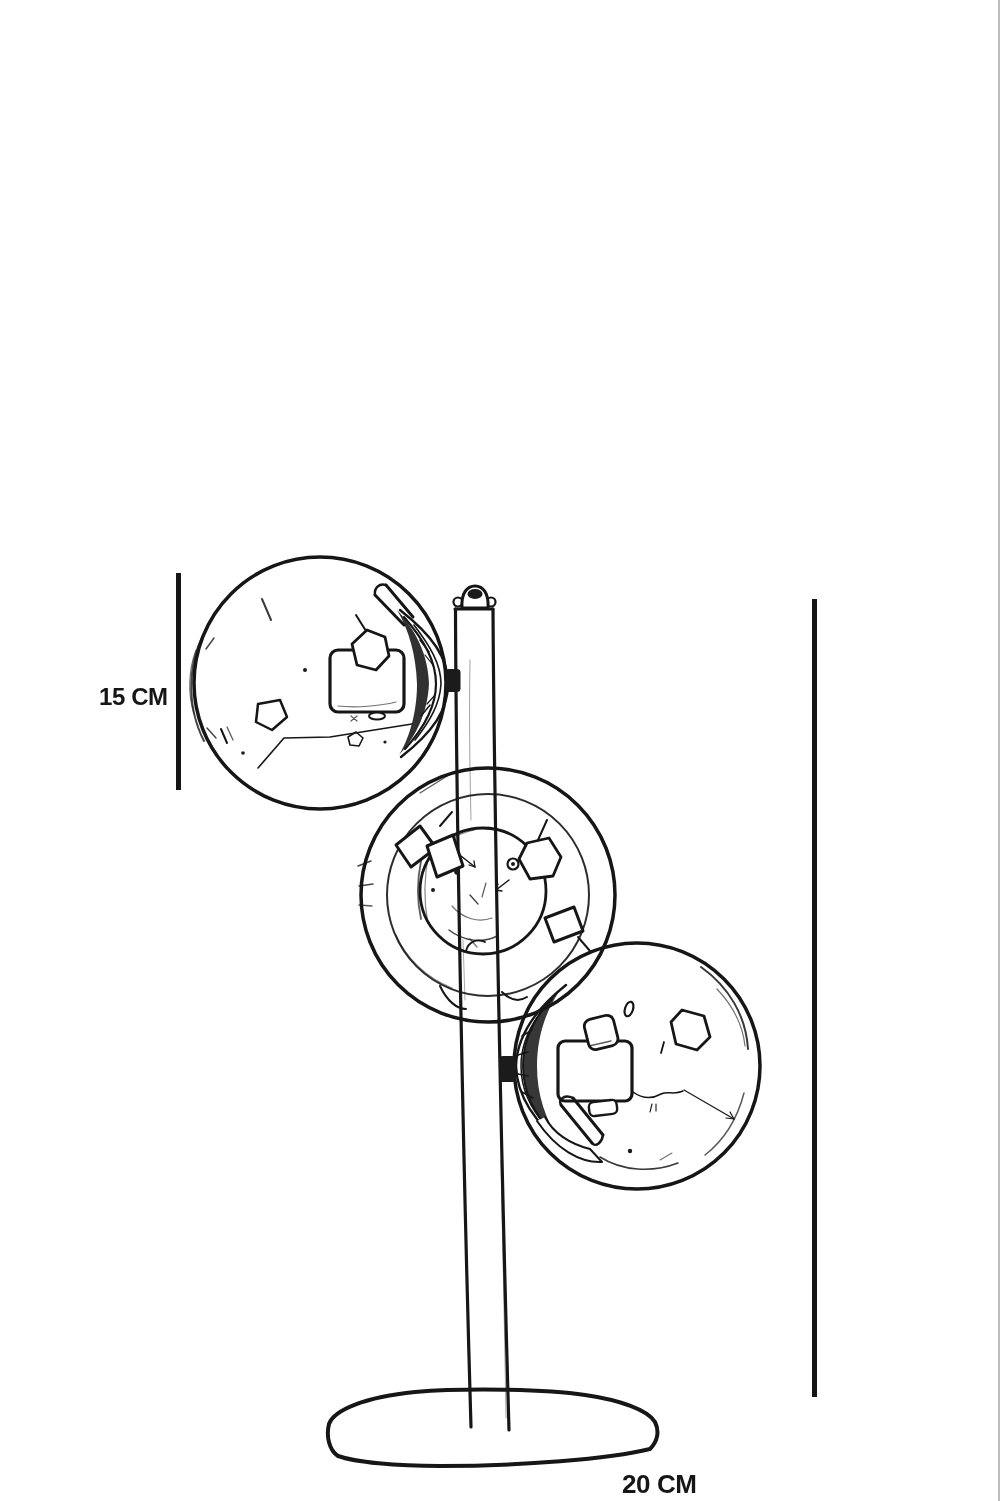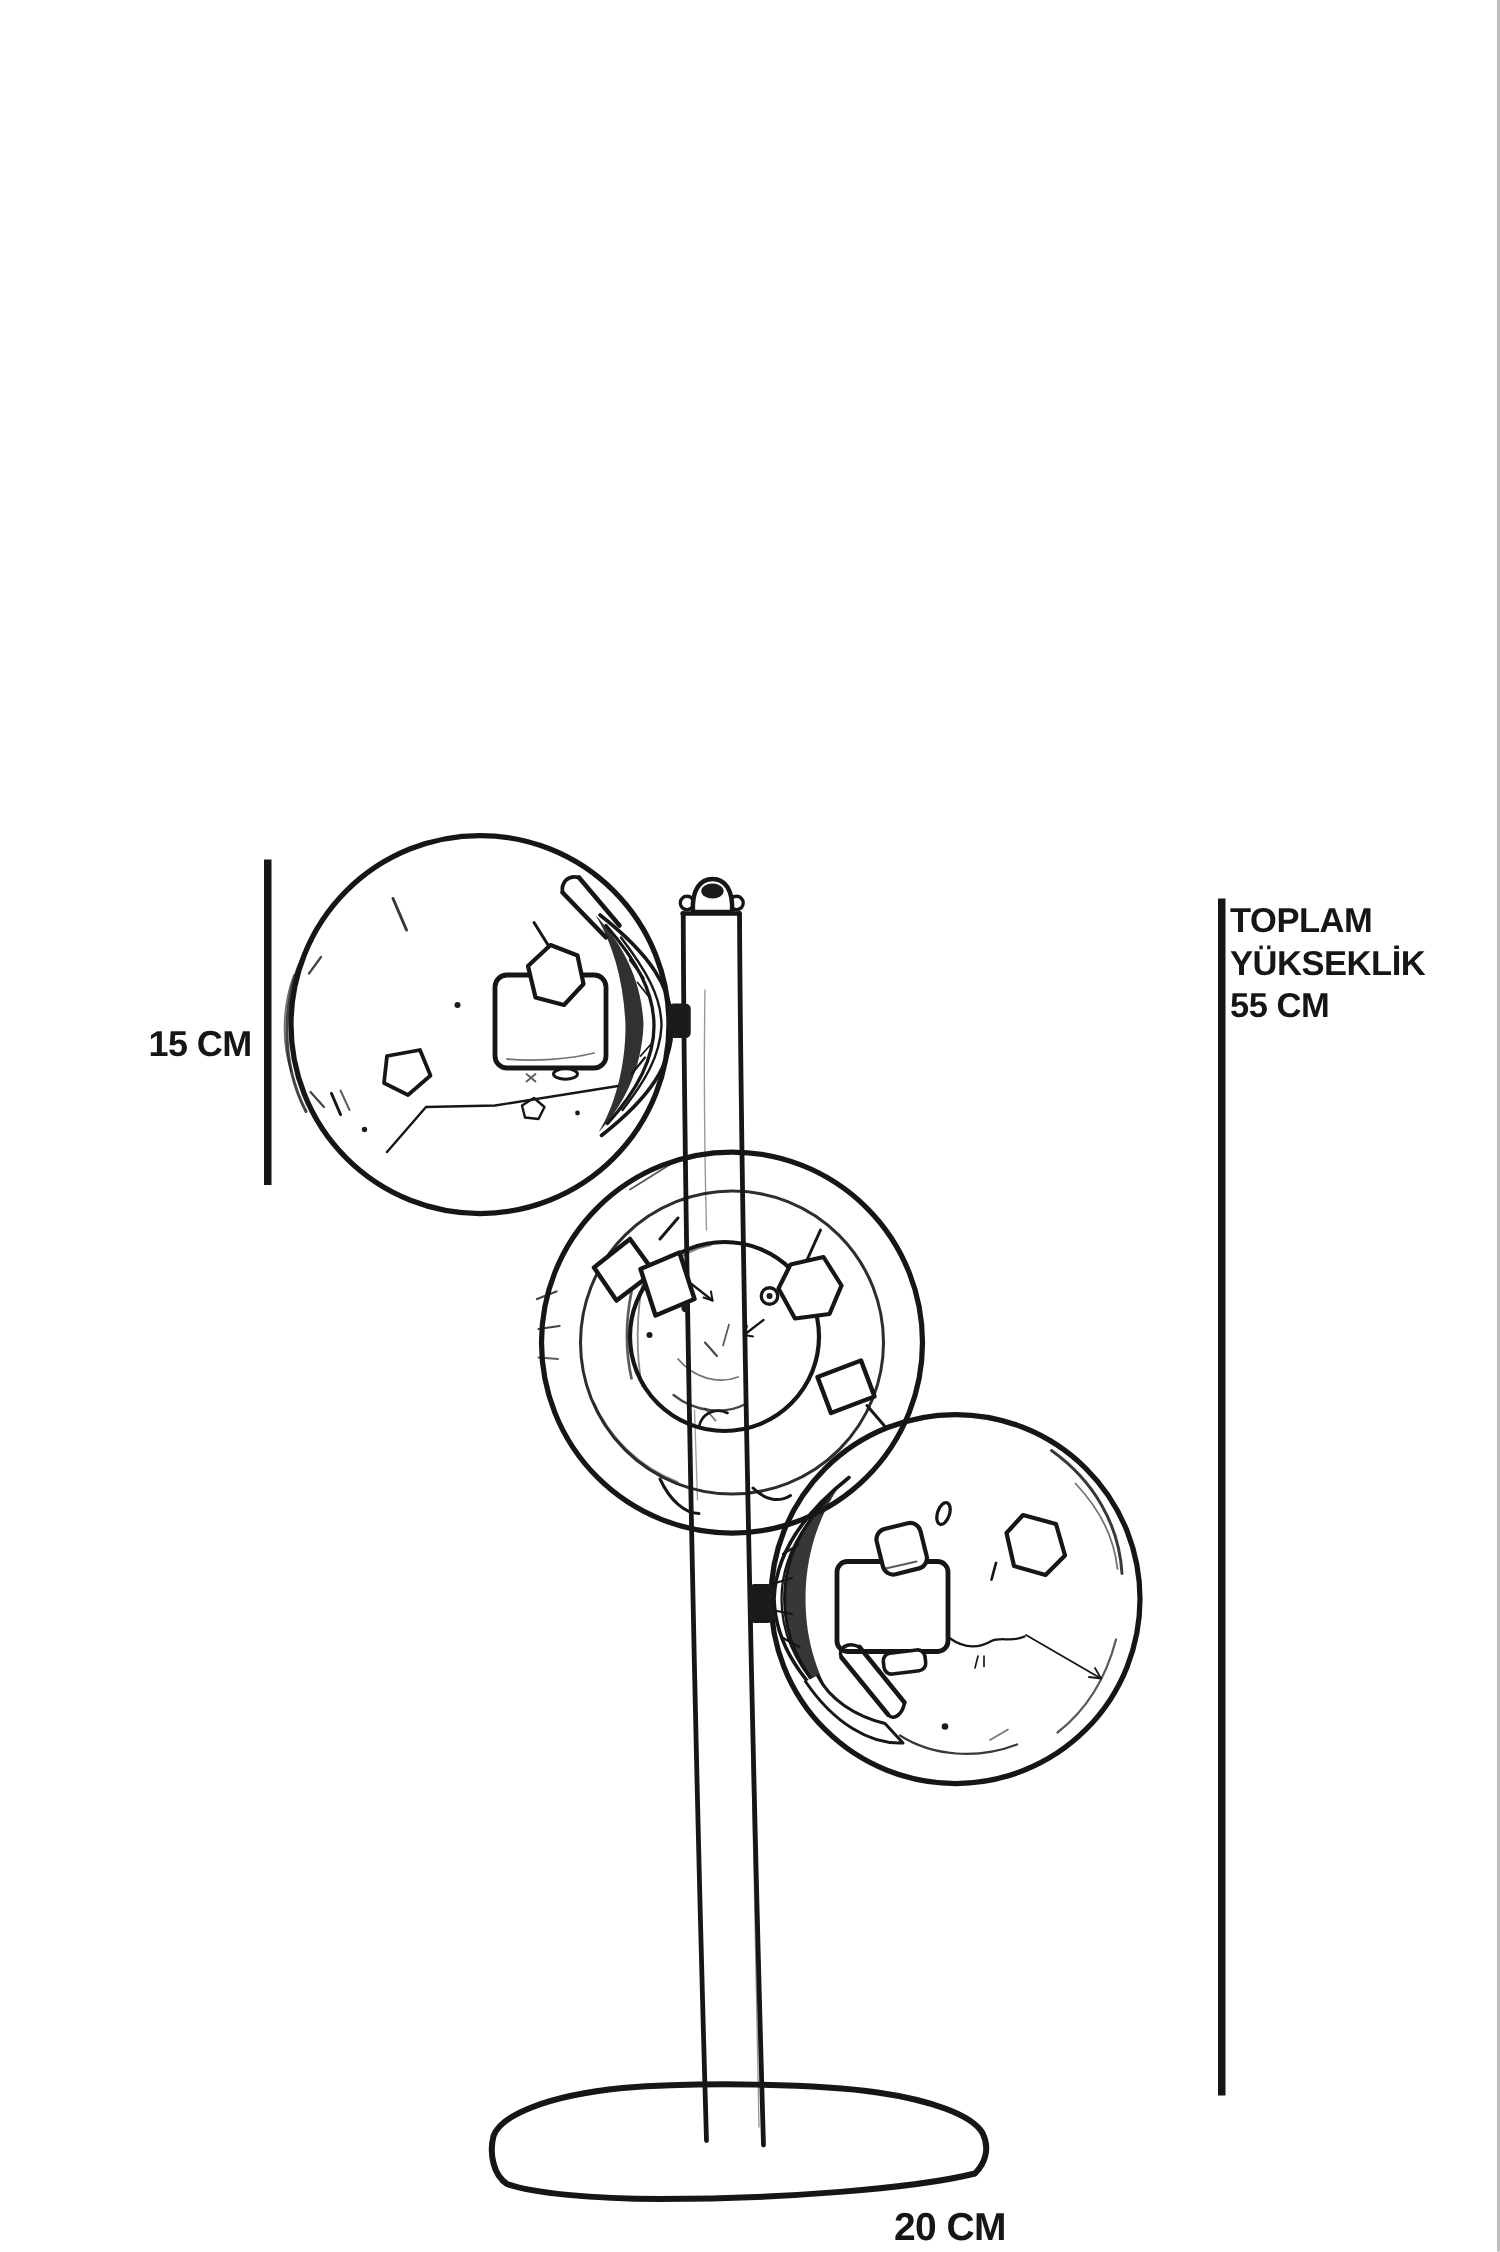--- a/index.html
+++ b/index.html
@@ -15,21 +15,21 @@
   .dim-label{
     position:absolute;font-weight:700;color:#161616;
     white-space:nowrap;letter-spacing:-0.4px;text-align:right;
   }
   .dim-label-block{
     position:absolute;font-weight:700;color:#161616;
     font-size:23px;line-height:28.5px;letter-spacing:-0.3px;white-space:nowrap;
   }
   .label-15{left:99px;top:683px;font-size:24px;}
   .label-total{left:820px;top:599px;}
-  .label-20{left:596px;top:1469px;font-size:26px;}
+  .label-20{left:622px;top:1469px;font-size:26px;}
   .bar-left{left:176px;top:573px;width:5px;height:217px;}
   .bar-right{left:812px;top:599px;width:5px;height:798px;}
   .scan-edge{position:absolute;right:0;top:0;width:2px;height:1501px;background:#bdbdbd;}
   
   .s{fill:none;stroke:#161616;stroke-linecap:round;stroke-linejoin:round;}
   .w{fill:#ffffff;stroke:#161616;stroke-linecap:round;stroke-linejoin:round;}
   .k{fill:#1b1b1b;stroke:none;}
 </style>
 </head>
 <body>
@@ -170,22 +170,17 @@
       <circle class="k" cx="630" cy="1151" r="2.2"></circle>
       <path class="s" stroke-width="1.1" opacity="0.6" d="M660,1160 l12,-7"></path>
       <rect class="k" x="499" y="1056" width="17" height="26" rx="4"></rect>
     </g>
   </svg>
 
   <div class="dim-bar bar-left"></div>
   <div class="dim-label label-15">15 CM</div>
 
   <div class="dim-bar bar-right"></div>
-  <div class="dim-label-block label-total">
-    <div>TOPLAM</div>
-    <div>YÜKSEKLİK</div>
-    <div>55 CM</div>
-  </div>
 
   <div class="dim-label label-20">20 CM</div>
 
   <div class="scan-edge"></div>
 </div>
 
 </body></html>

